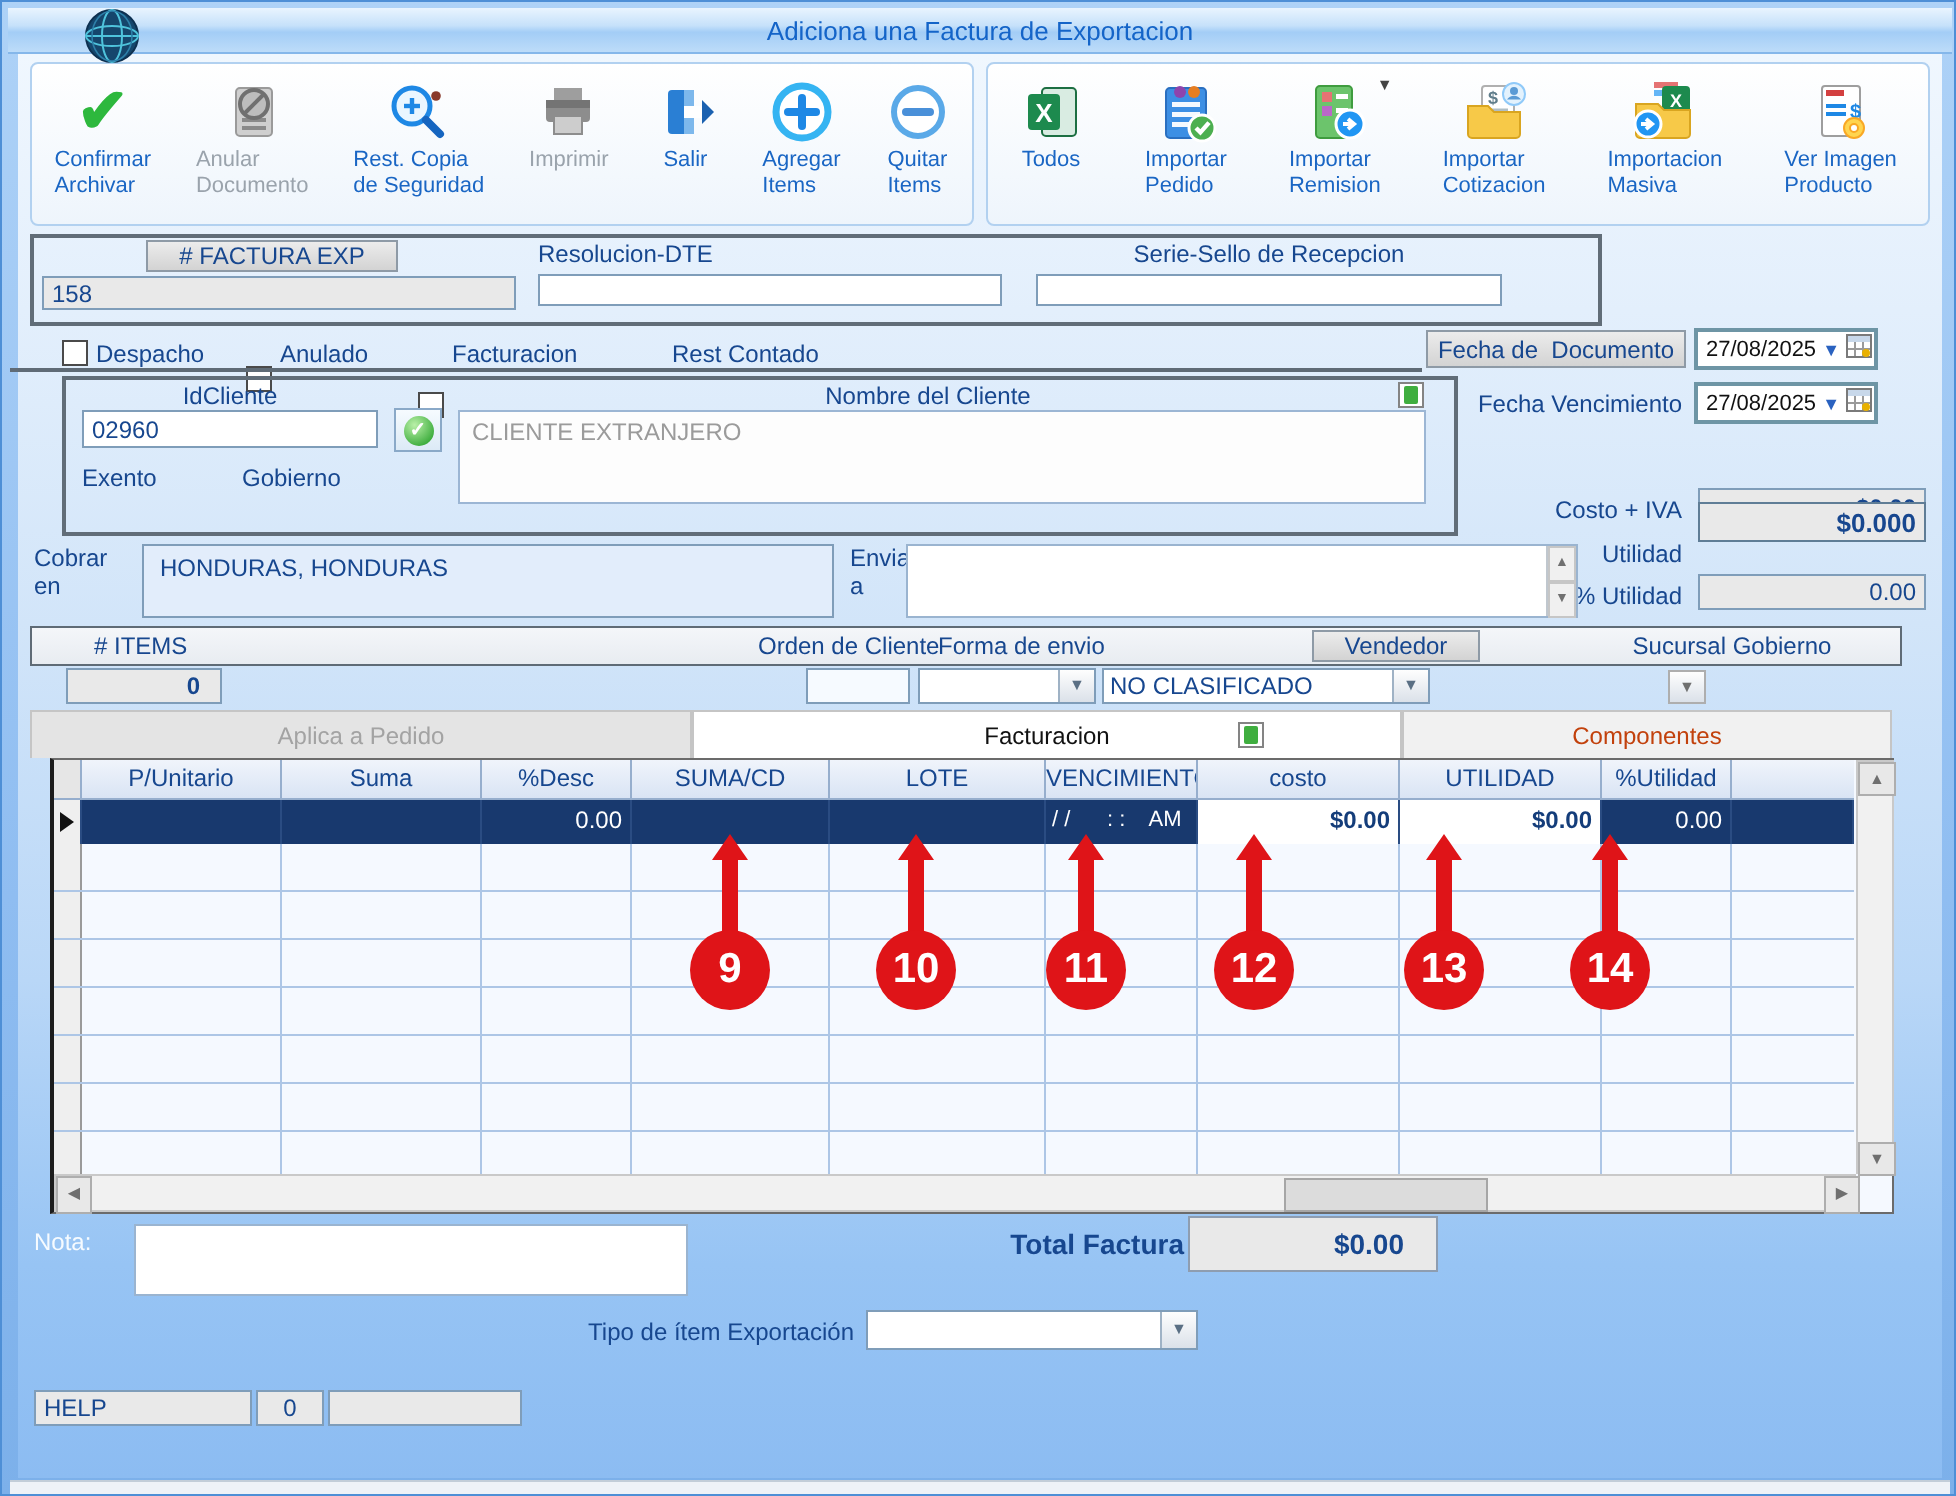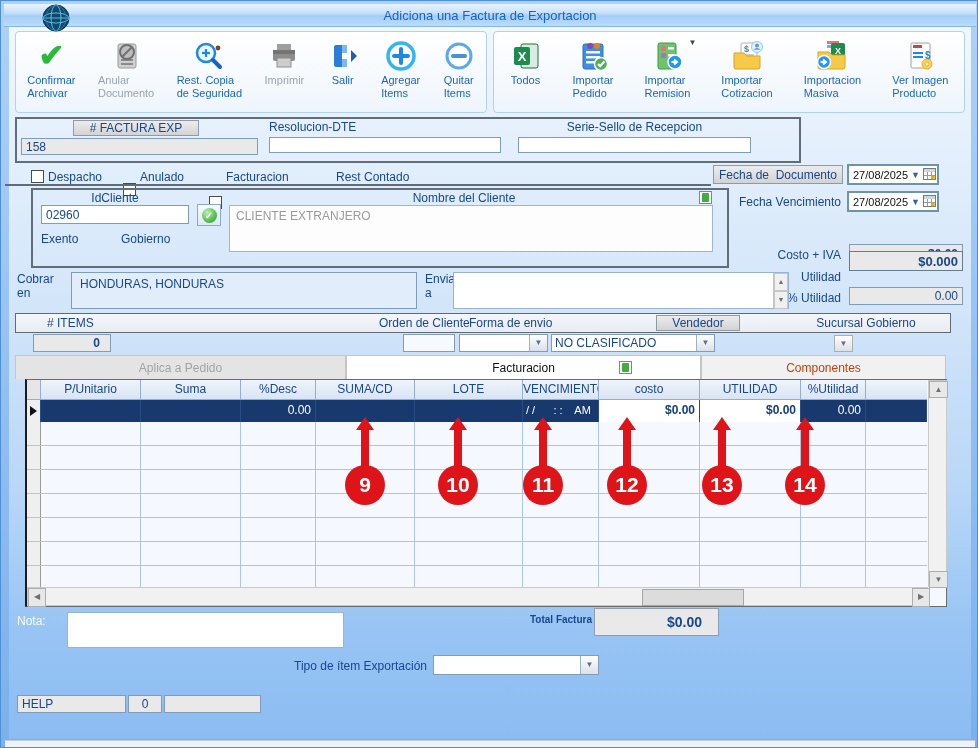--- a/index.html
+++ b/index.html
@@ -556,21 +556,21 @@
     <div class="co-circle">13</div>
   </div>
   <div class="callout" style="left:784px;">
     <div class="co-head"></div>
       <div class="co-shaft"></div>
     <div class="co-circle">14</div>
   </div>
 
   <div class="abs wlbl" style="left:16px;top:613px;">Nota:</div>
   <div class="abs ta" style="left:66px;top:611px;width:277px;height:36px;font-size:12px;color:#17478f;padding:2px 4px;"></div>
-  <div class="abs" style="left:485px;top:613px;width:106px;text-align:right;color:#17478f;font-size:10px;font-weight:bold;">Total Factura</div>
+  <div class="abs" style="left:485px;top:613px;width:106px;text-align:right;color:#17478f;font-size:14px;font-weight:bold;">Total Factura</div>
   <div class="abs" style="left:593px;top:607px;width:125px;height:28px;background:#e9e9e9;border:1px solid #8e9db0;color:#17478f;font-size:14px;font-weight:bold;line-height:26px;text-align:right;padding-right:16px;">$0.00</div>
   <div class="abs lbl" style="left:278px;top:658px;width:148px;text-align:right;">Tipo de ítem Exportación</div>
   <div class="abs select" style="left:432px;top:654px;width:166px;height:20px;">
     <span class="sval"></span>
     <span class="sbtn" style="line-height:18px;">▼</span>
   </div>
   <div class="abs field gray" style="left:16px;top:694px;width:109px;height:18px;line-height:15px;">HELP</div>
   <div class="abs field gray" style="left:127px;top:694px;width:34px;height:18px;line-height:15px;text-align:center;">0</div>
   <div class="abs field gray" style="left:163px;top:694px;width:97px;height:18px;line-height:15px;"></div>
 

